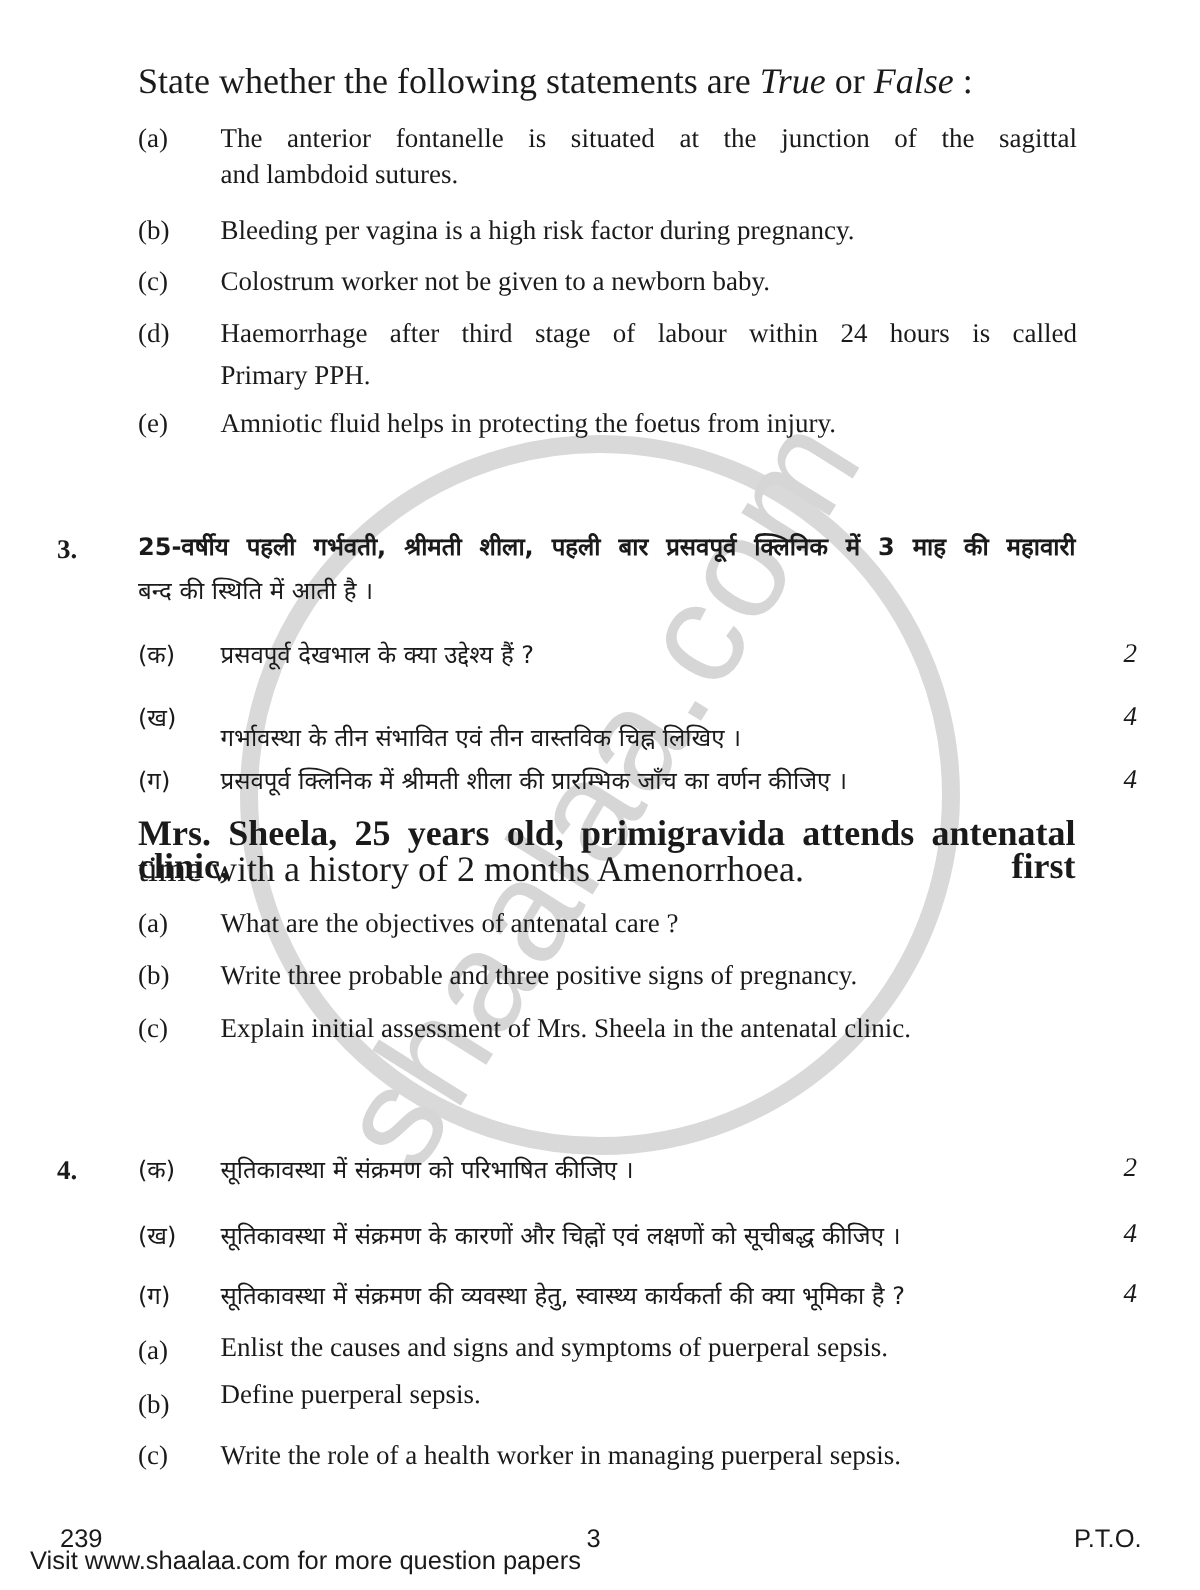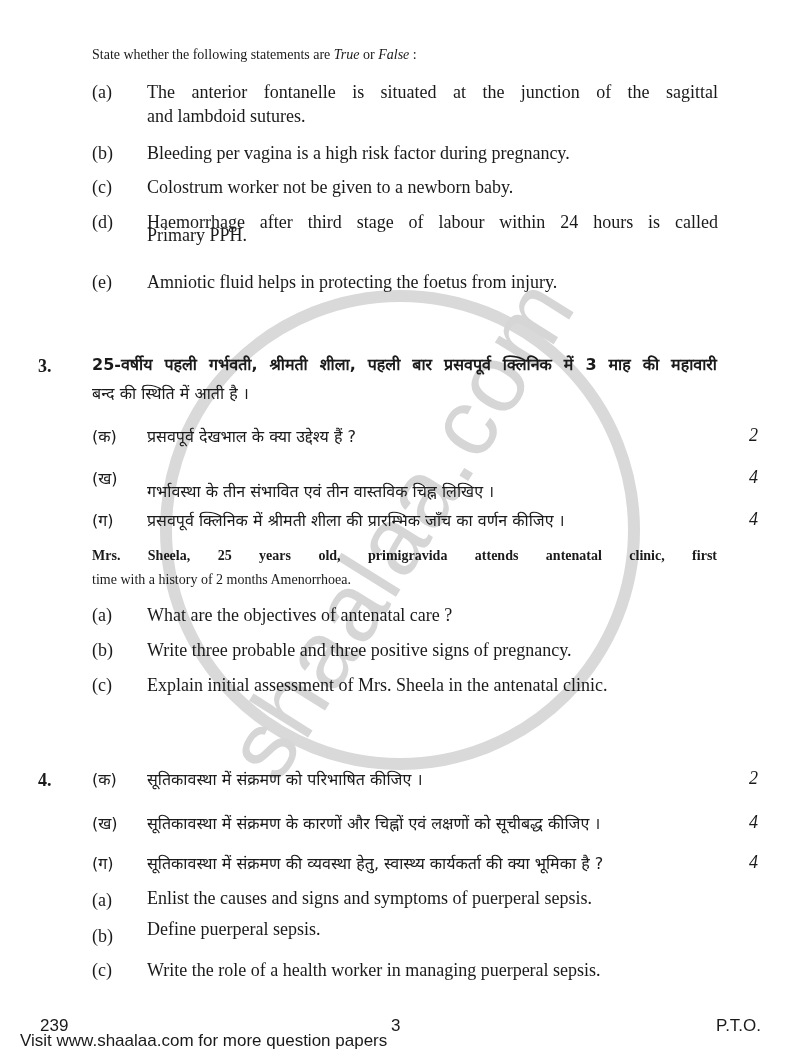--- a/index.html
+++ b/index.html
@@ -39,21 +39,21 @@
       font-family: "Liberation Sans", "DejaVu Sans", sans-serif;
       font-size: 96px;
       color: #d6d6d6;
       letter-spacing: 2px;
       white-space: nowrap;
       pointer-events: none;
       z-index: 0;
     }
     .line {
       position: absolute;
-      font-size: 14px;
+      font-size: 24px;
       line-height: 22px;
       z-index: 1;
       white-space: nowrap;
     }
     .hi {
       font-family: "DejaVu Sans", sans-serif;
       font-size: 16px;
     }
     .qnum {
       position: absolute;
@@ -134,21 +134,21 @@
       <span class="label" style="top:143px;">(b)</span>
       <span class="text" style="top:143px;">Bleeding per vagina is a high risk factor during pregnancy.</span>
     </div>
     <div>
       <span class="label" style="top:177px;">(c)</span>
       <span class="text" style="top:177px;">Colostrum worker not be given to a newborn baby.</span>
     </div>
     <div>
       <span class="label" style="top:212px;">(d)</span>
       <span class="text justify" style="top:212px;">Haemorrhage after third stage of labour within 24 hours is called</span>
-      <span class="text" style="top:225px;">Primary PPH.</span>
+      <span class="text" style="top:240px;">Primary PPH.</span>
     </div>
     <div>
       <span class="label" style="top:272px;">(e)</span>
       <span class="text" style="top:272px;">Amniotic fluid helps in protecting the foetus from injury.</span>
     </div>
   </div>
 
   <div>
     <span class="qnum" style="top:356px;">3.</span>
     <span class="line hi justify-wide" style="left:92px; top:354px;font-weight:bold;">25-वर्षीय पहली गर्भवती, श्रीमती शीला, पहली बार प्रसवपूर्व क्लिनिक में 3 माह की महावारी</span>

